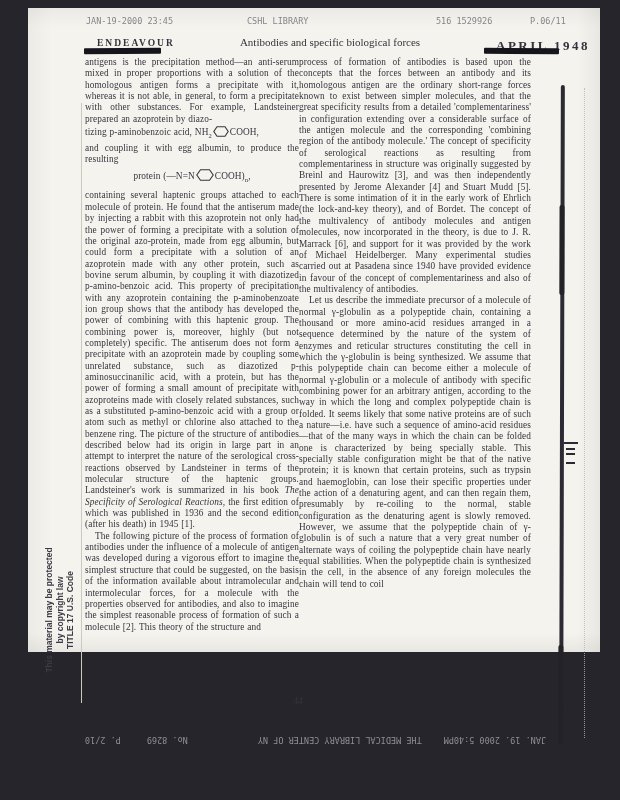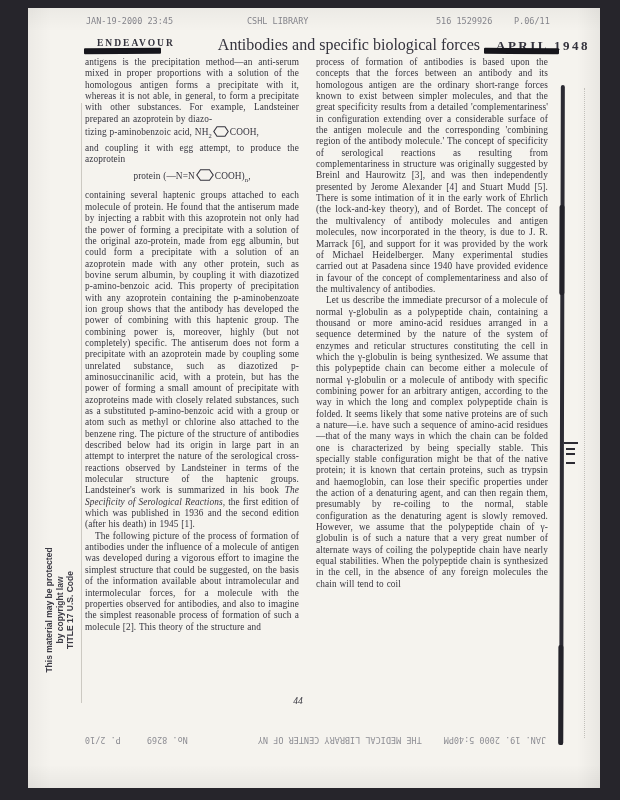--- a/index.html
+++ b/index.html
@@ -2,44 +2,44 @@
 <html><head>
 <meta charset="utf-8">
 <style>
   html,body { margin:0; padding:0; }
   body {
     width:620px; height:800px; position:relative; overflow:hidden;
     background:#26252b;
     font-family:"Liberation Serif", serif;
   }
   .page {
-    position:absolute; left:28px; top:8px; width:572px; height:780px;
+    position:absolute; left:28px; top:8px; width:572px; height:644px;
     background:#f5f3ee;
     background-image:
       linear-gradient(90deg, rgba(0,0,0,0.035) 0%, rgba(0,0,0,0) 4%, rgba(0,0,0,0) 96%, rgba(0,0,0,0.05) 100%),
       linear-gradient(180deg, rgba(0,0,0,0.04) 0%, rgba(0,0,0,0) 3%, rgba(0,0,0,0) 97%, rgba(0,0,0,0.05) 100%);
   }
   
   .fax-header { position:absolute; top:8px; left:0; width:100%; height:12px;
     font-family:"DejaVu Sans Mono", monospace; font-size:8.5px; color:#84848b; }
   .fax-header span { position:absolute; white-space:nowrap; }
   .fx-dt { left:58px; }
   .fx-sender { left:203px;margin-left:16px; }
   .fx-phone { left:408px; }
-  .fx-page { left:486px; }
+  .fx-page { left:502px; }
   
   .jheader { position:absolute; top:28px; left:12px; width:100%; height:16px; color:#34333d; }
   .j-name { position:absolute; left:57px; top:2px; font-weight:bold; font-size:9.5px; letter-spacing:2px; }
-  .j-title { position:absolute; left:140px; width:300px; text-align:right; top:0; font-size:16px; }
+  .j-title { position:absolute; left:140px; width:300px; text-align:center; top:0; font-size:11px; }
   .j-issue { position:absolute; left:456px; top:2px; font-size:13px; letter-spacing:2.5px; font-variant:small-caps;font-weight:bold; }
   .bar { position:absolute; height:6px; background:#16151b; border-radius:1px; }
   .bar-left  { left:56px;  top:40px; width:77px; transform:rotate(-0.4deg); }
   .bar-right { left:456px; top:40px; width:75px; transform:rotate(0.4deg); }
   
-  .columns { position:absolute; top:49px; left:57px; width:463px; display:flex; gap:17px; }
+  .columns { position:absolute; top:49px; left:57px; width:463px; display:flex; }
   .col { text-align:justify; font-size:9.3px; line-height:11.35px; color:#35343e;
          letter-spacing:0.1px; word-spacing:0.4px; }
   .col-left { width:214px; }
   .col-right { width:232px; }
   .col p { margin:0; }
   .indent { text-indent:10px; }
   .formula-inline { line-height:15px; white-space:nowrap; text-align:left; }
   .formula-display { text-align:center; line-height:16px; margin:2px 0 3px 0 !important; white-space:nowrap; }
   .hex { display:inline-block; vertical-align:-2px; margin:0 1px; }
   sub { font-size:6.5px; }
@@ -99,21 +99,21 @@
 
   <div class="columns">
 
     <div class="col col-left">
       <p>antigens is the precipitation method—an anti-serum mixed in proper proportions with a solution of the homologous antigen forms a precipitate with it, whereas it is not able, in general, to form a precipitate with other substances.  For example, Landsteiner prepared an azoprotein by diazo-</p>
       <p class="formula-inline">
         <span>tizing p-aminobenzoic acid,  NH</span><sub>2</sub><span class="hex"><svg width="16" height="11" viewBox="0 0 16 11">
               <polygon points="4,0.8 12,0.8 15.2,5.5 12,10.2 4,10.2 0.8,5.5" fill="none" stroke="#35343e" stroke-width="1.1"></polygon>
             </svg></span><span>COOH,</span>
       </p>
-      <p>and coupling it with egg attempt, to produce the azoprotein</p>
+      <p>and coupling it with egg albumin, to produce the resulting</p>
       <p class="formula-display">
         <span>protein (—N=N</span><span class="hex"><svg width="18" height="12" viewBox="0 0 18 12">
               <polygon points="4.5,0.8 13.5,0.8 17.2,6 13.5,11.2 4.5,11.2 0.8,6" fill="none" stroke="#35343e" stroke-width="1.1"></polygon>
             </svg></span><span>COOH)</span><sub>n</sub><span>,</span>
       </p>
       <p><span>containing several haptenic groups attached to each molecule of protein.  He found that the antiserum made by injecting a rabbit with this azoprotein not only had the power of forming a precipitate with a solution of the original azo-protein, made from egg albumin, but could form a precipitate with a solution of an azoprotein made with any other protein, such as bovine serum albumin, by coupling it with diazotized p-amino-benzoic acid.  This property of precipitation with any azoprotein containing the p-aminobenzoate ion group shows that the antibody has developed the power of combining with this haptenic group. The combining power is, moreover, highly (but not completely) specific.  The antiserum does not form a precipitate with an azoprotein made by coupling some unrelated substance, such as diazotized p-aminosuccinanilic acid, with a protein, but has the power of forming a small amount of precipitate with azoproteins made with closely related substances, such as a substituted p-amino-benzoic acid with a group or atom such as methyl or chlorine also attached to the benzene ring.  The picture of the structure of antibodies described below had its origin in large part in an attempt to interpret the nature of the serological cross-reactions observed by Landsteiner in terms of the molecular structure of the haptenic groups. Landsteiner's work is summarized in his book </span><span class="ital">The Specificity of Serological Reactions</span><span>, the first edition of which was published in 1936 and the second edition (after his death) in 1945 [1].</span></p>
       <p class="indent">The following picture of the process of formation of antibodies under the influence of a molecule of antigen was developed during a vigorous effort to imagine the simplest structure that could be suggested, on the basis of the information available about intramolecular and intermolecular forces, for a molecule with the properties observed for antibodies, and also to imagine the simplest reasonable process of formation of such a molecule [2].  This theory of the structure and</p>
     </div>
 
     <div class="col col-right">

